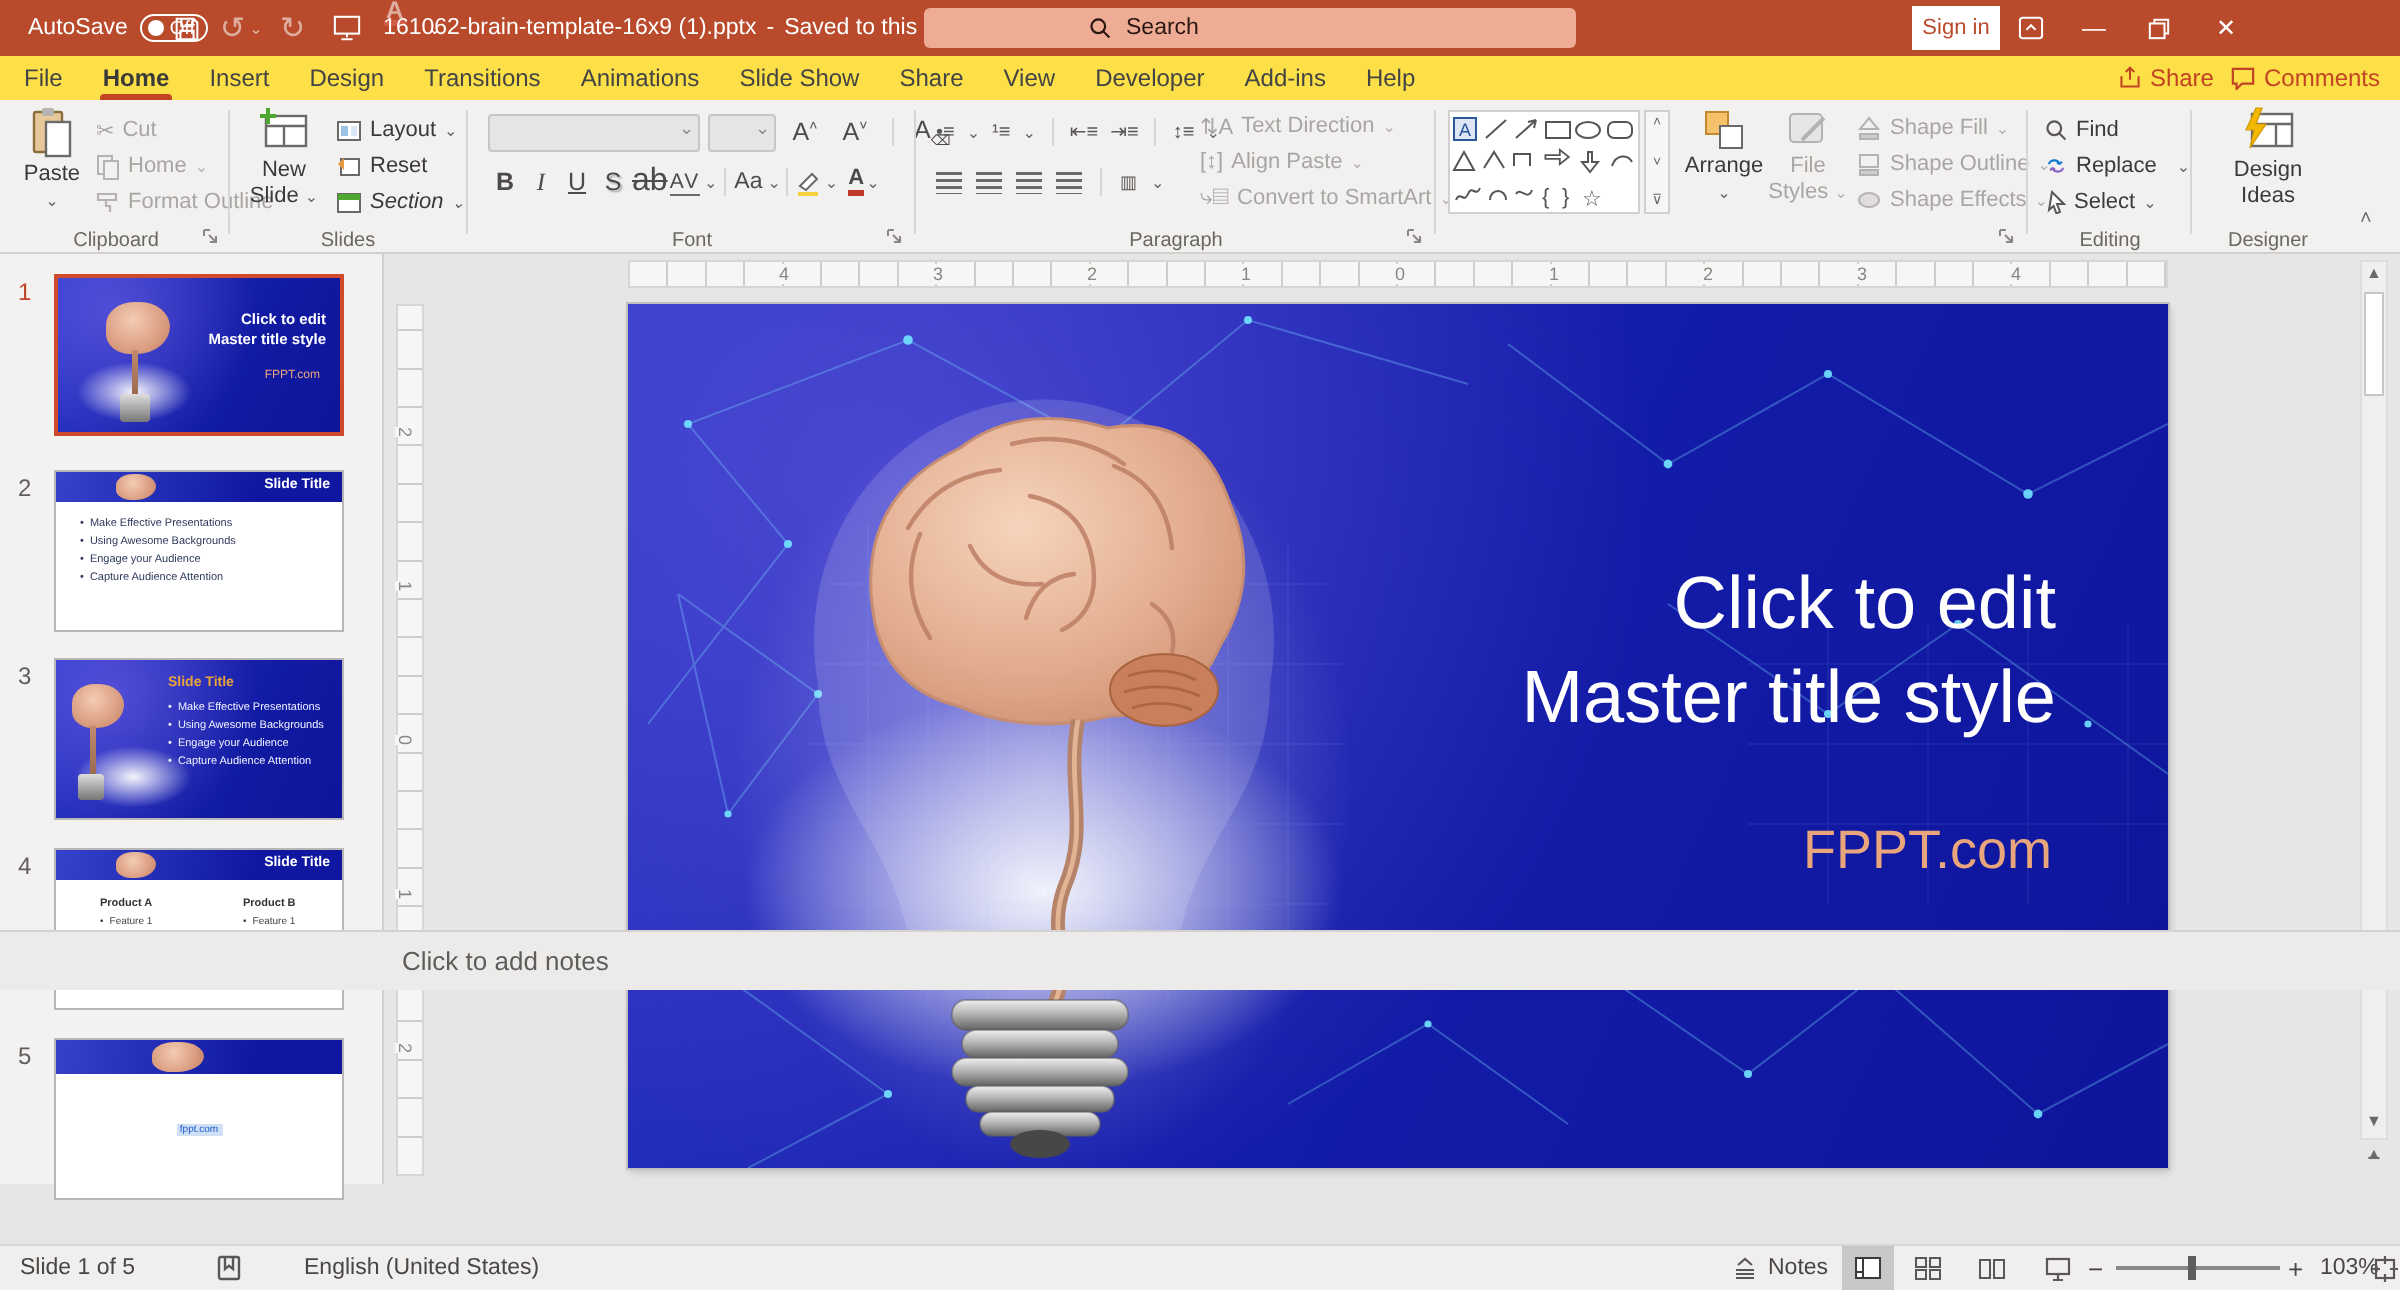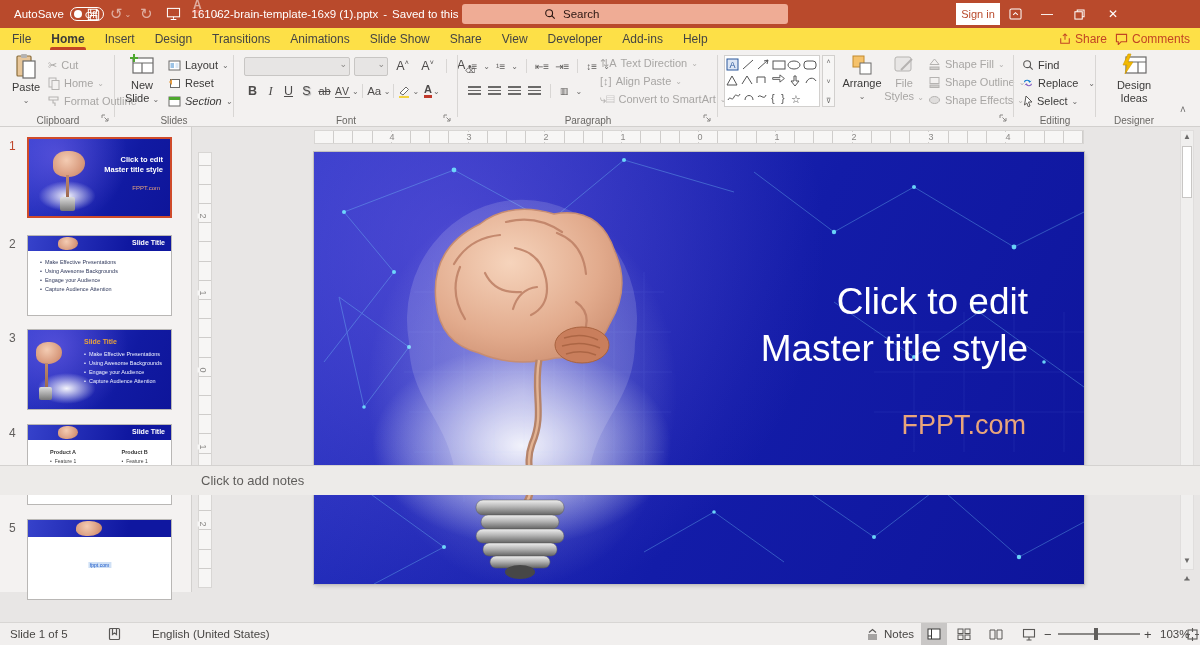--- a/index.html
+++ b/index.html
@@ -287,21 +287,21 @@
       <span class="fbtn"><span>A</span><sup style="font-size:7px;">˄</sup></span>
       <span class="fbtn"><span>A</span><sup style="font-size:7px;">˅</sup></span>
       <span class="vline-s"></span>
       <span class="fbtn">A<sub style="font-size:7px;">⌫</sub></span>
     </div>
     <div class="smrow" style="left:8px; top:32px; gap:1px;">
       <span class="fbtn" style="font-weight:bold;">B</span>
       <span class="fbtn" style="font-style:italic; font-family:'Liberation Serif',serif;">I</span>
       <span class="fbtn" style="text-decoration:underline;">U</span>
       <span class="fbtn" style="text-shadow:1px 1px 1px #aaa;">S</span>
-      <span class="fbtn" style="text-decoration:line-through; font-size:11px;">ab</span>
+      <span class="fbtn" style="text-decoration:line-through; font-size:16px;">ab</span>
       <span class="fbtn" style="font-size:10.5px; letter-spacing:1px;"><span style="border-bottom:1px solid #6b6a69;">AV</span></span>
         <span class="chev">⌄</span>
       <span class="vline-s"></span>
       <span class="fbtn" style="font-size:11.5px;">Aa</span>
         <span class="chev">⌄</span>
       <span class="vline-s"></span>
       <span>
           <svg class="ic" width="14" height="13" viewBox="0 0 14 13">
             <path d="M3 8 9 2l2.5 2.5L6 10z" stroke="#6b6a69" fill="#fff"></path>
             <rect x="2" y="11" width="10" height="2.5" fill="#f3d23e"></rect>

